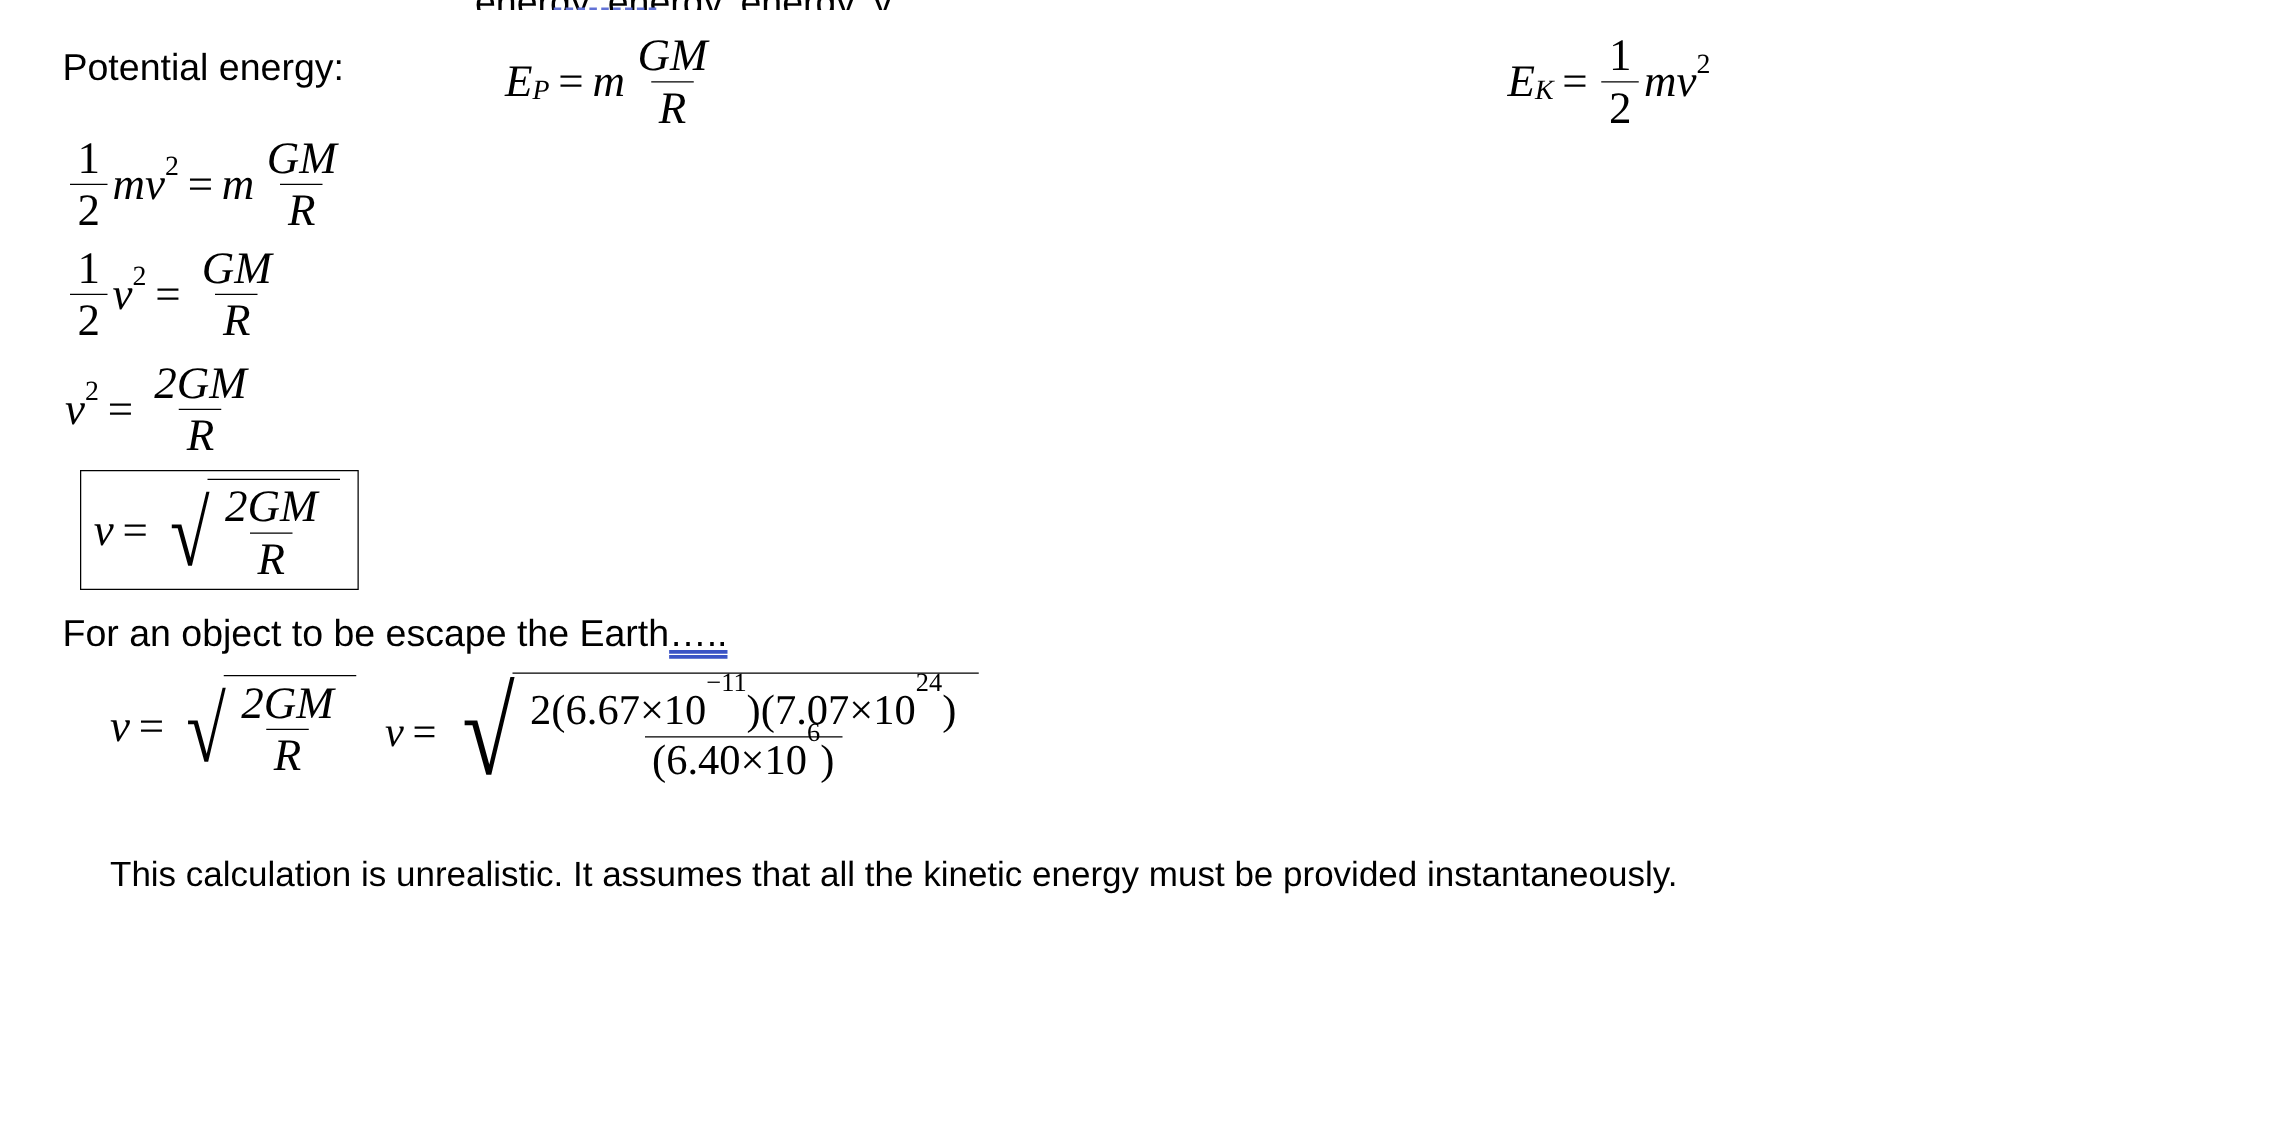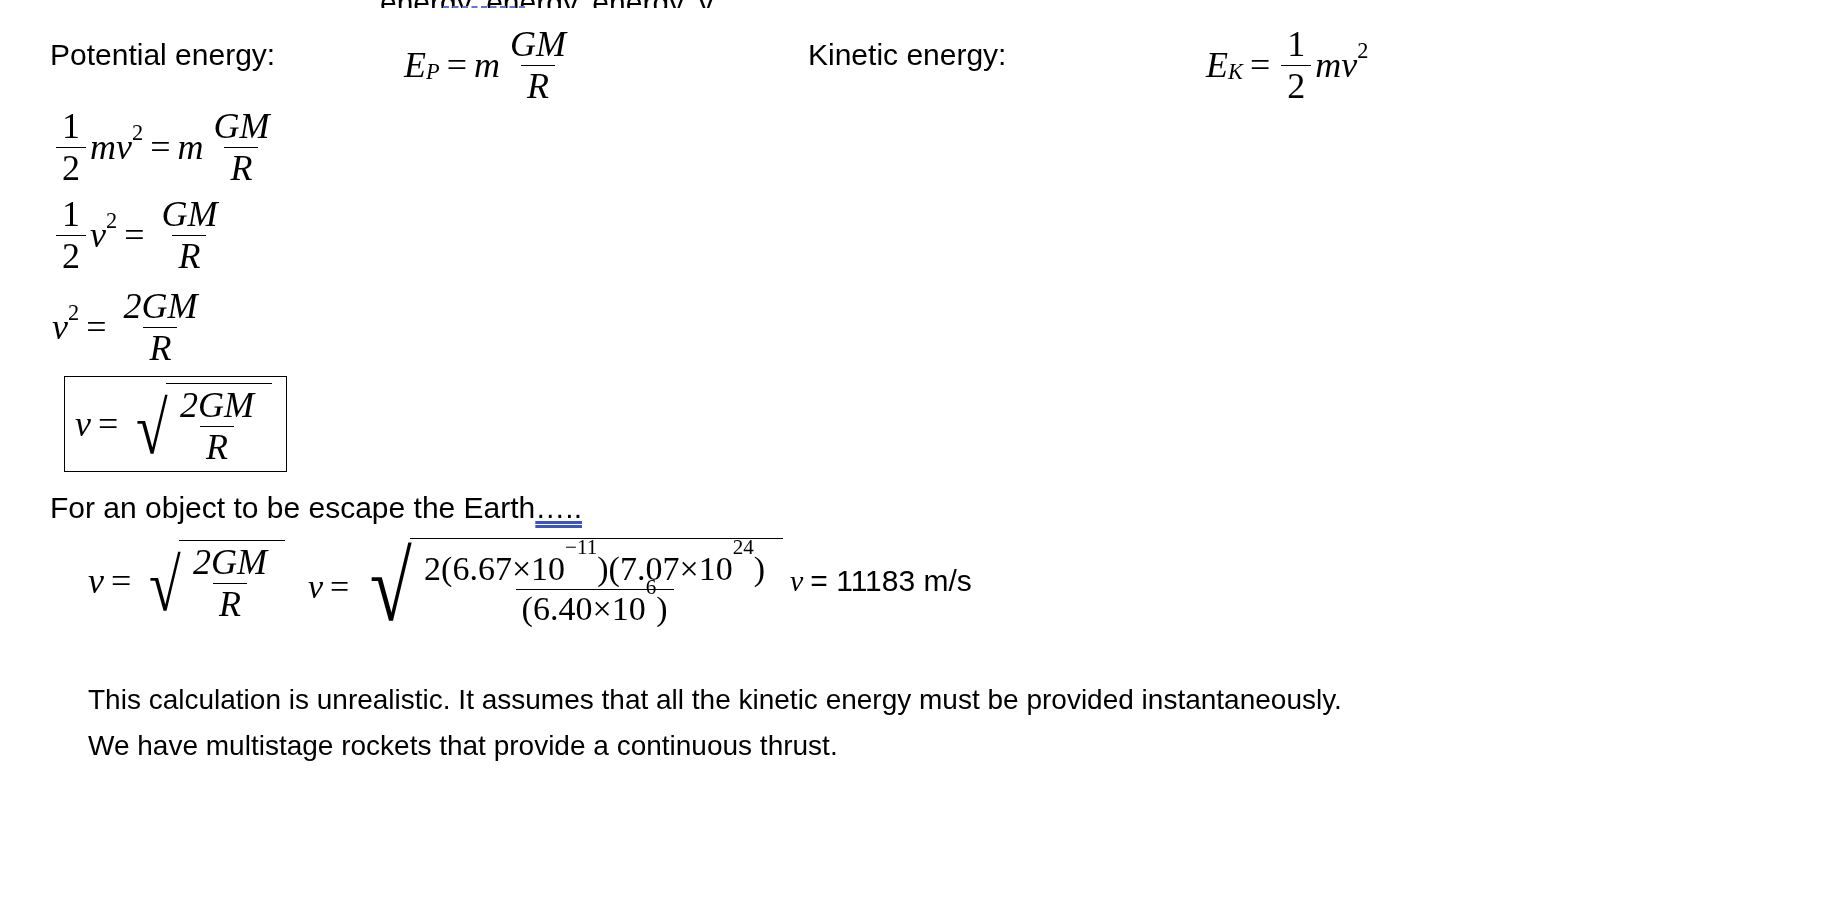--- a/index.html
+++ b/index.html
@@ -144,23 +144,20 @@
     <span>E</span>
       <sub>P</sub>
     <span class="op">=</span>
     <span>m</span>
     <span class="frac">
       <span class="num">GM</span>
       <span class="den">R</span>
     </span>
   </div>
 
-  <div class="abs prose" style="left:808px; top:35px;">
-    <span>Kinetic energy:</span>
-  </div>
 
   <div class="abs math" style="left:1206px; top:26px; font-size:36px;">
     <span>E</span>
       <sub>K</sub>
     <span class="op">=</span>
     <span class="frac">
       <span class="num up">1</span>
       <span class="den up">2</span>
     </span>
     <span>m</span>
@@ -256,24 +253,18 @@
             <span>2(6.67</span><span>×</span><span>10</span><sup class="up">−11</sup><span>)(7.07</span><span>×</span><span>10</span><sup class="up">24</sup><span>)</span>
           </span>
           <span class="den up">
             <span>(6.40</span><span>×</span><span>10</span><sup class="up">6</sup><span>)</span>
           </span>
         </span>
       </span>
     </span>
   </div>
 
-  <div class="abs prose" style="left:790px; top:561px;">
-    <span class="math" style="font-size:30px;">v</span><span style="margin-left:7px;">= 11183 m/s</span>
-  </div>
 
   <div class="abs prose prose-body" style="left:88px; top:681px;">
     <span>This calculation is unrealistic. It assumes that all the kinetic energy must be provided instantaneously.</span>
   </div>
-  <div class="abs prose prose-body" style="left:88px; top:727px;">
-    <span>We have multistage rockets that provide a continuous thrust.</span>
-  </div>
 
 </div>
 
 </body></html>

